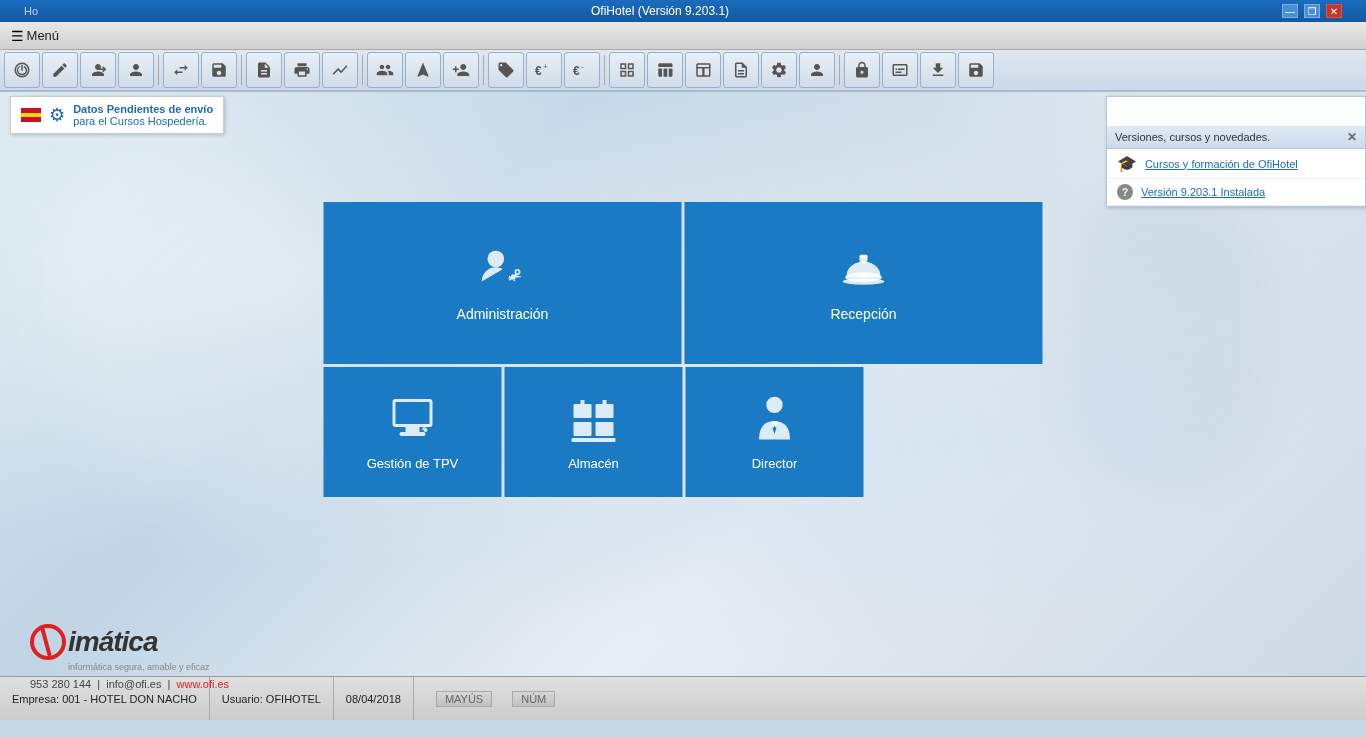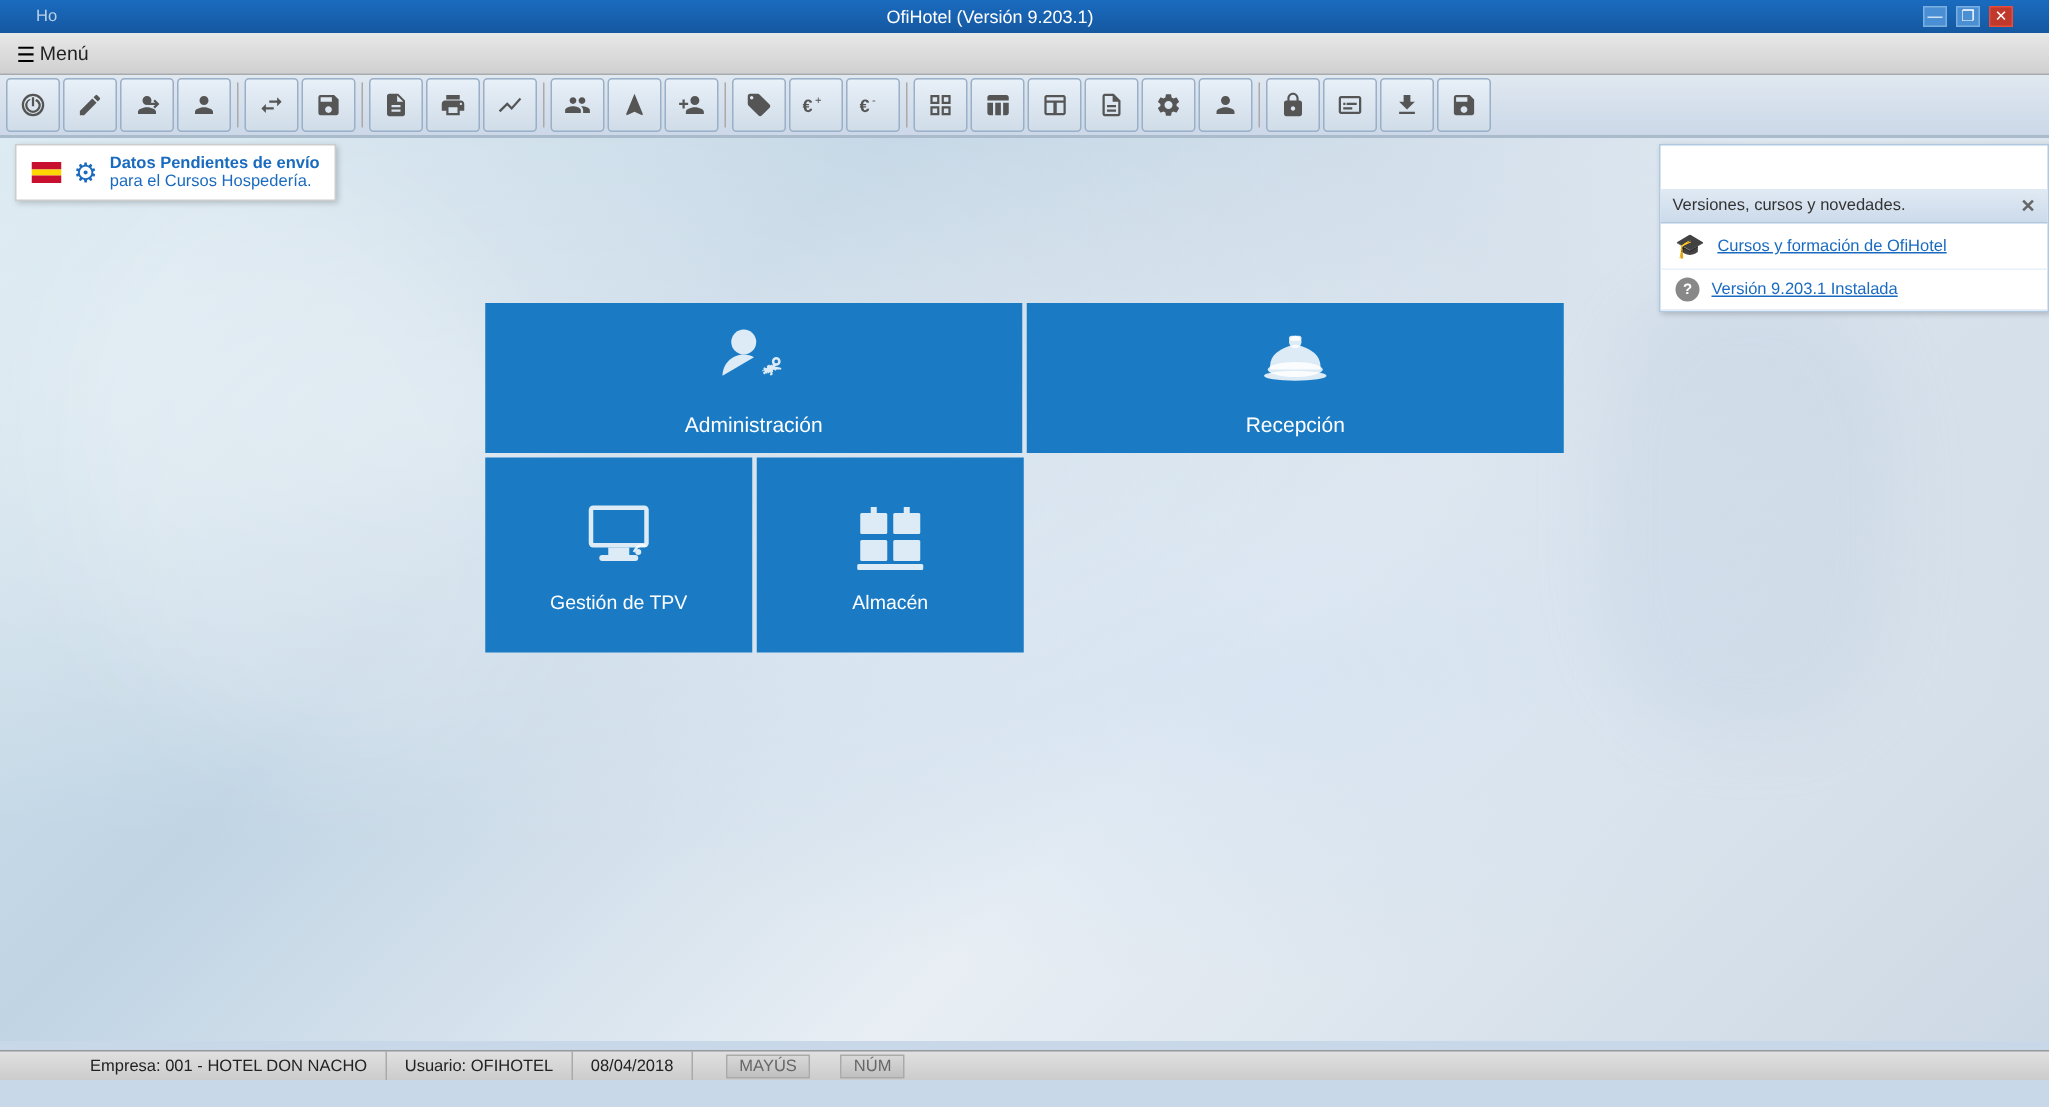--- a/index.html
+++ b/index.html
@@ -183,48 +183,47 @@
       background: #1a7bc4;
       display: flex;
       flex-direction: column;
       align-items: center;
       justify-content: center;
       gap: 12px;
       cursor: pointer;
       color: white;
       transition: background 0.15s;
     }
-    .tile-large { width: 358px; height: 100px; font-size: 14px; text-align: center; }
+    .tile-large { width: 358px; height: 162px; font-size: 14px; text-align: center; }
     .tile-small { width: 178px; height: 130px; font-size: 13px; }
 
     
     .tile svg { width: 50px; height: 50px; fill: rgba(255,255,255,0.85); }
 
     
     #footer-logo {
       position: absolute;
       bottom: 30px;
       left: 30px;
       z-index: 5;
     }
 
     
     #statusbar {
       position: absolute;
       bottom: 0;
       left: 0;
       right: 0;
-      height: 20px;
+      height: 44px;
       background: linear-gradient(to bottom, #e0e0e0, #cccccc);
       border-top: 1px solid #999;
       display: flex;
       align-items: center;
       font-size: 11px;
       color: #222;
-      padding-left: 48px;
     }
     .status-segment {
       padding: 0 12px;
       height: 100%;
       display: flex;
       align-items: center;
       border-right: 1px solid #aaa;
     }
     .status-badge {
       padding: 1px 8px;
@@ -479,23 +478,47 @@
           <rect x="5" y="28" width="18" height="14" rx="1"></rect>
           <rect x="27" y="28" width="18" height="14" rx="1"></rect>
           <rect x="5" y="10" width="18" height="14" rx="1"></rect>
           <rect x="27" y="10" width="18" height="14" rx="1"></rect>
           <rect x="3" y="44" width="44" height="4" rx="1"></rect>
           <rect x="12" y="6" width="4" height="4"></rect>
           <rect x="34" y="6" width="4" height="4"></rect>
         </svg>
         <span style="color:white;font-size:13px">Almacén</span>
       </div>
-    </div>
-  </div>
-
+      <div class="tile tile-small">
+        <svg viewBox="0 0 50 55" width="46" height="46" fill="rgba(255,255,255,0.85)">
+
+          <circle cx="25" cy="12" r="9"></circle>
+
+          <path d="M8 50 C8 35 15 30 25 30 C35 30 42 35 42 50 Z"></path>
+          <path d="M21 30 L25 38 L29 30" fill="rgba(255,255,255,0.85)"></path>
+          <path d="M23 38 L25 44 L27 38 L25 35 Z" fill="#1a7bc4"></path>
+        </svg>
+        <span style="color:white;font-size:13px">Director</span>
+      </div>
+    </div>
+  </div>
+
+  <div id="footer-logo">
+    <div style="display:flex;align-items:center;gap:0">
+      <div style="position:relative;width:36px;height:36px;margin-right:2px">
+        <div style="width:36px;height:36px;border:4px solid #e02020;border-radius:50%;position:absolute;"></div>
+        <div style="width:4px;height:30px;background:#e02020;position:absolute;left:14px;top:3px;border-radius:2px;transform:rotate(-15deg)"></div>
+      </div>
+      <span style="font-size:28px;font-style:italic;font-weight:bold;color:#333;letter-spacing:-1px">imática</span>
+    </div>
+    <div style="font-size:9px;color:#888;margin-top:2px;margin-left:38px">informática segura, amable y eficaz</div>
+    <div style="font-size:11px;color:#444;margin-top:6px">
+      953 280 144 &nbsp;|&nbsp; info@ofi.es &nbsp;|&nbsp; <span style="color:#e02020;cursor:pointer">www.ofi.es</span>
+    </div>
+  </div>
 
   <div id="statusbar">
     <div class="status-segment">
       <span style="font-size:11px;font-weight:500">Empresa: 001 - HOTEL DON NACHO</span>
     </div>
     <div class="status-segment">
       <span style="font-size:11px">Usuario: OFIHOTEL</span>
     </div>
     <div class="status-segment">
       <span style="font-size:11px">08/04/2018</span>

